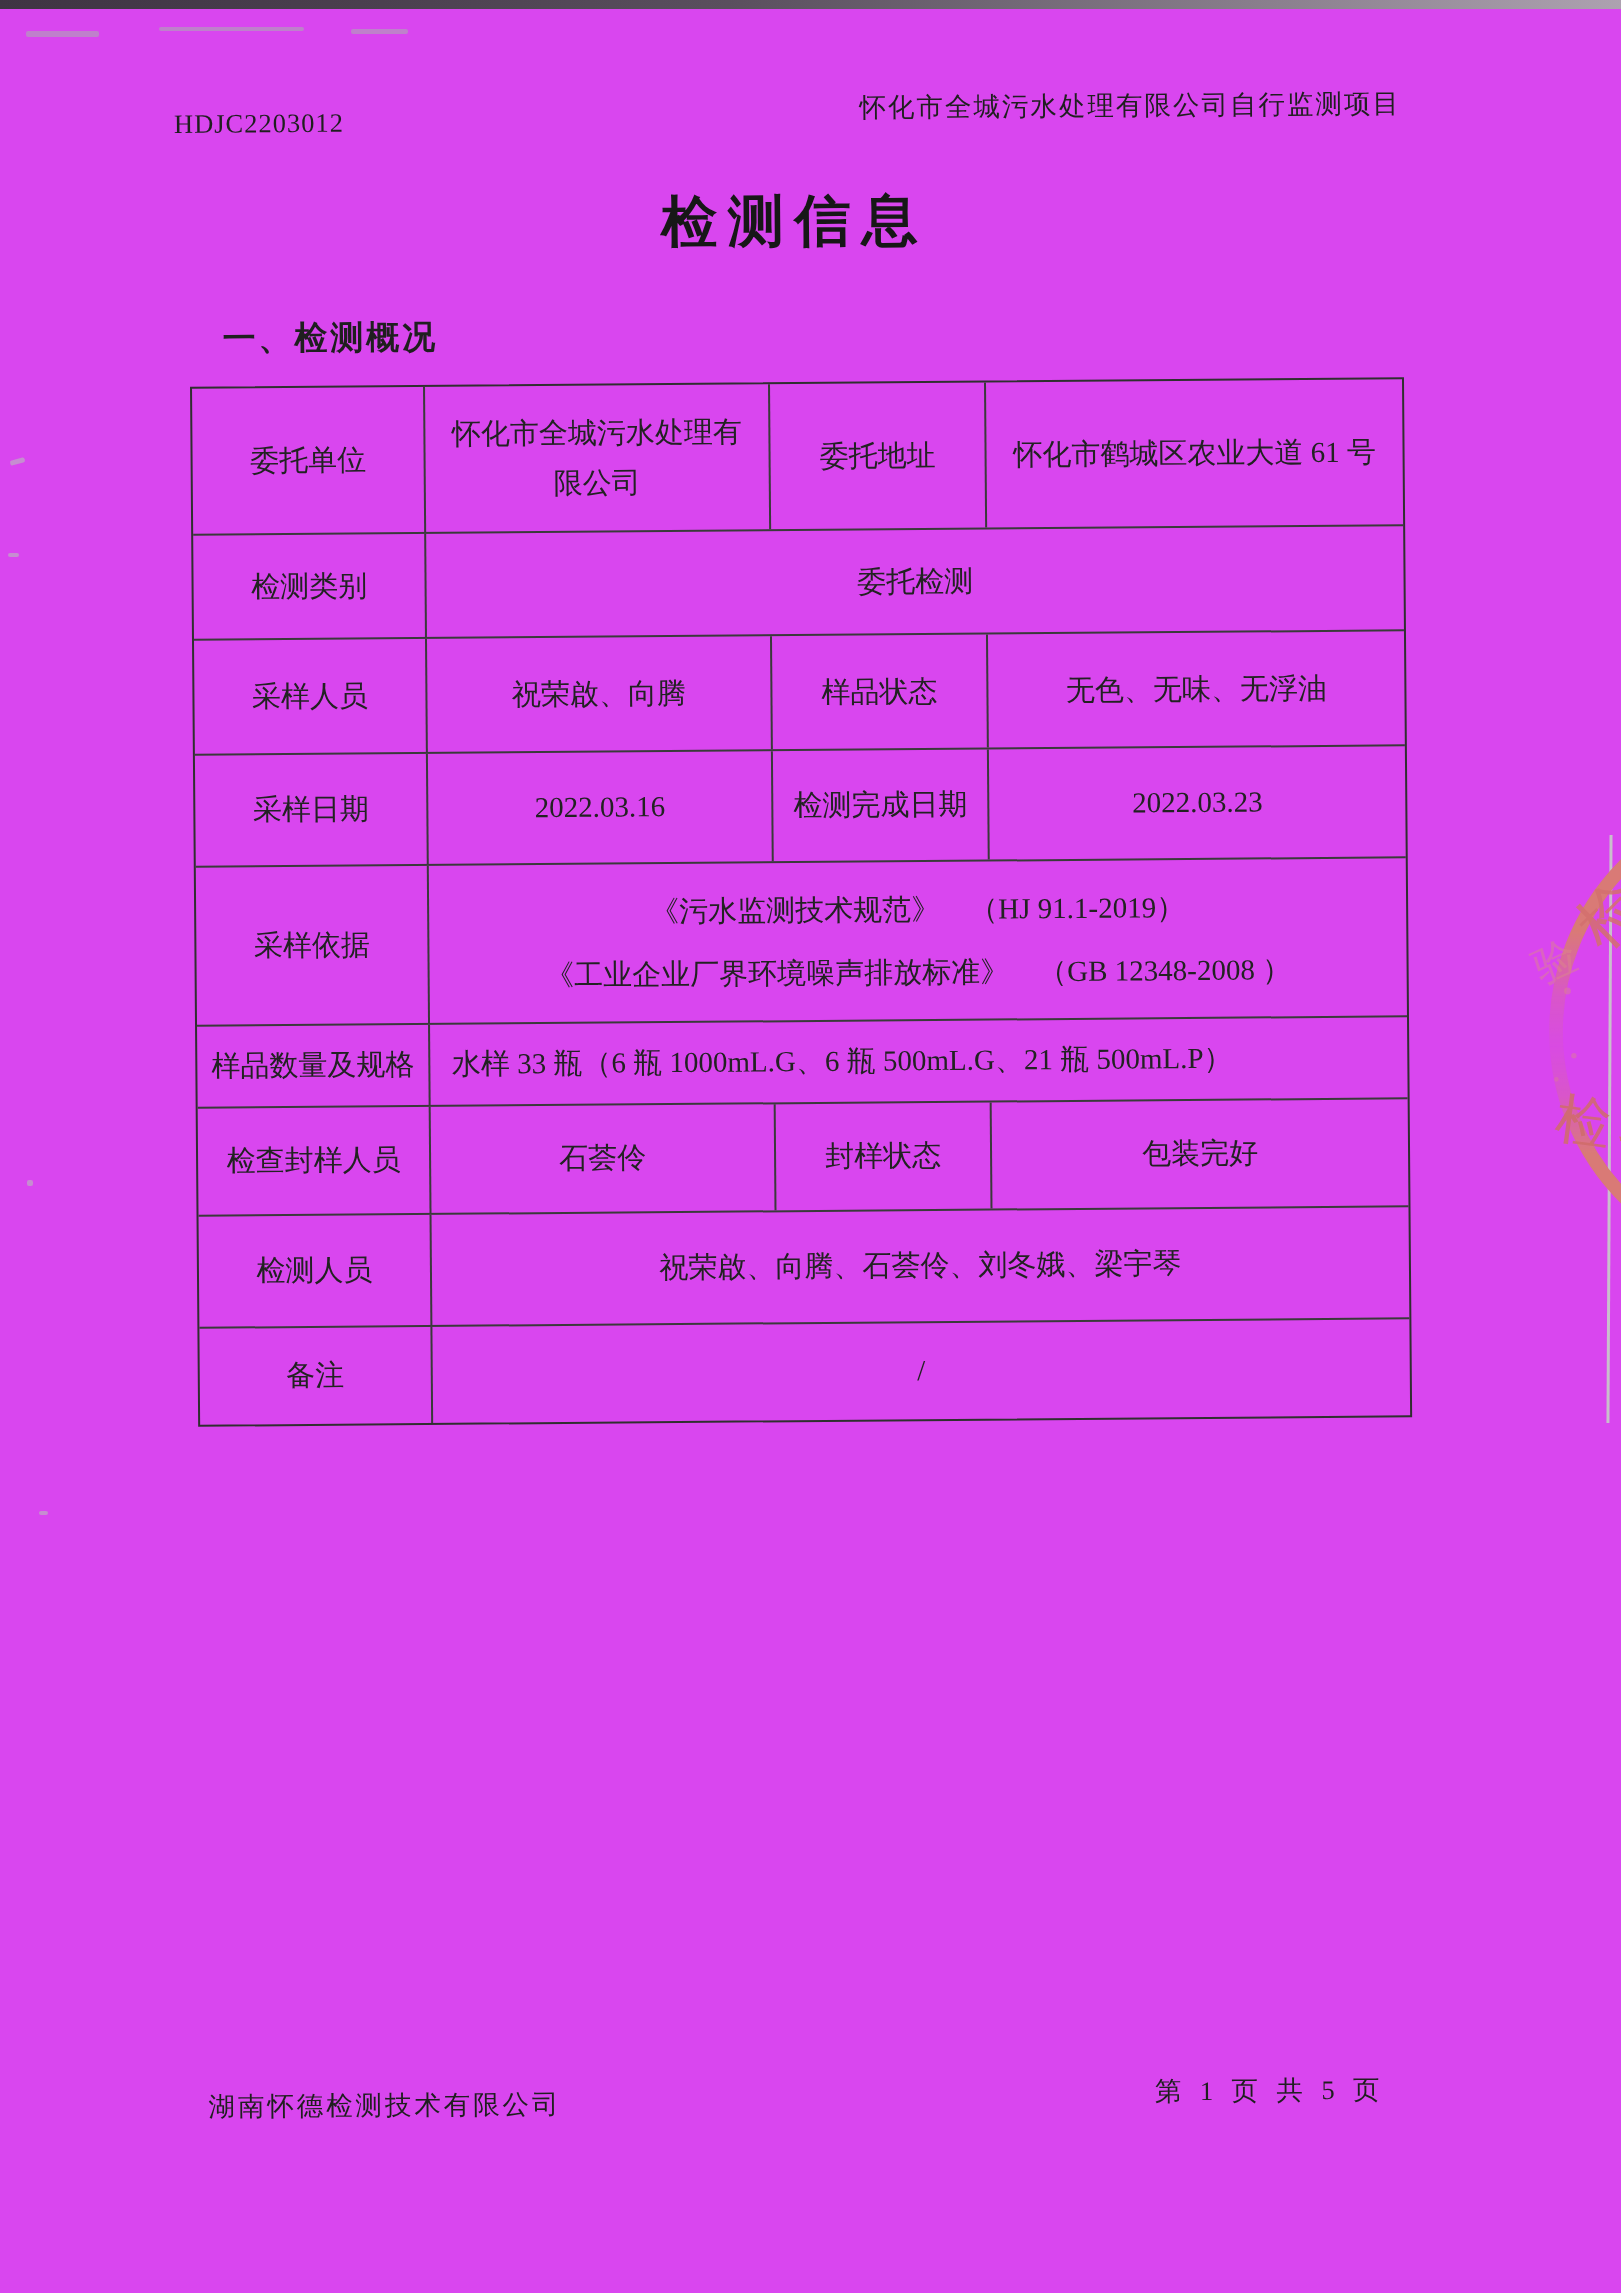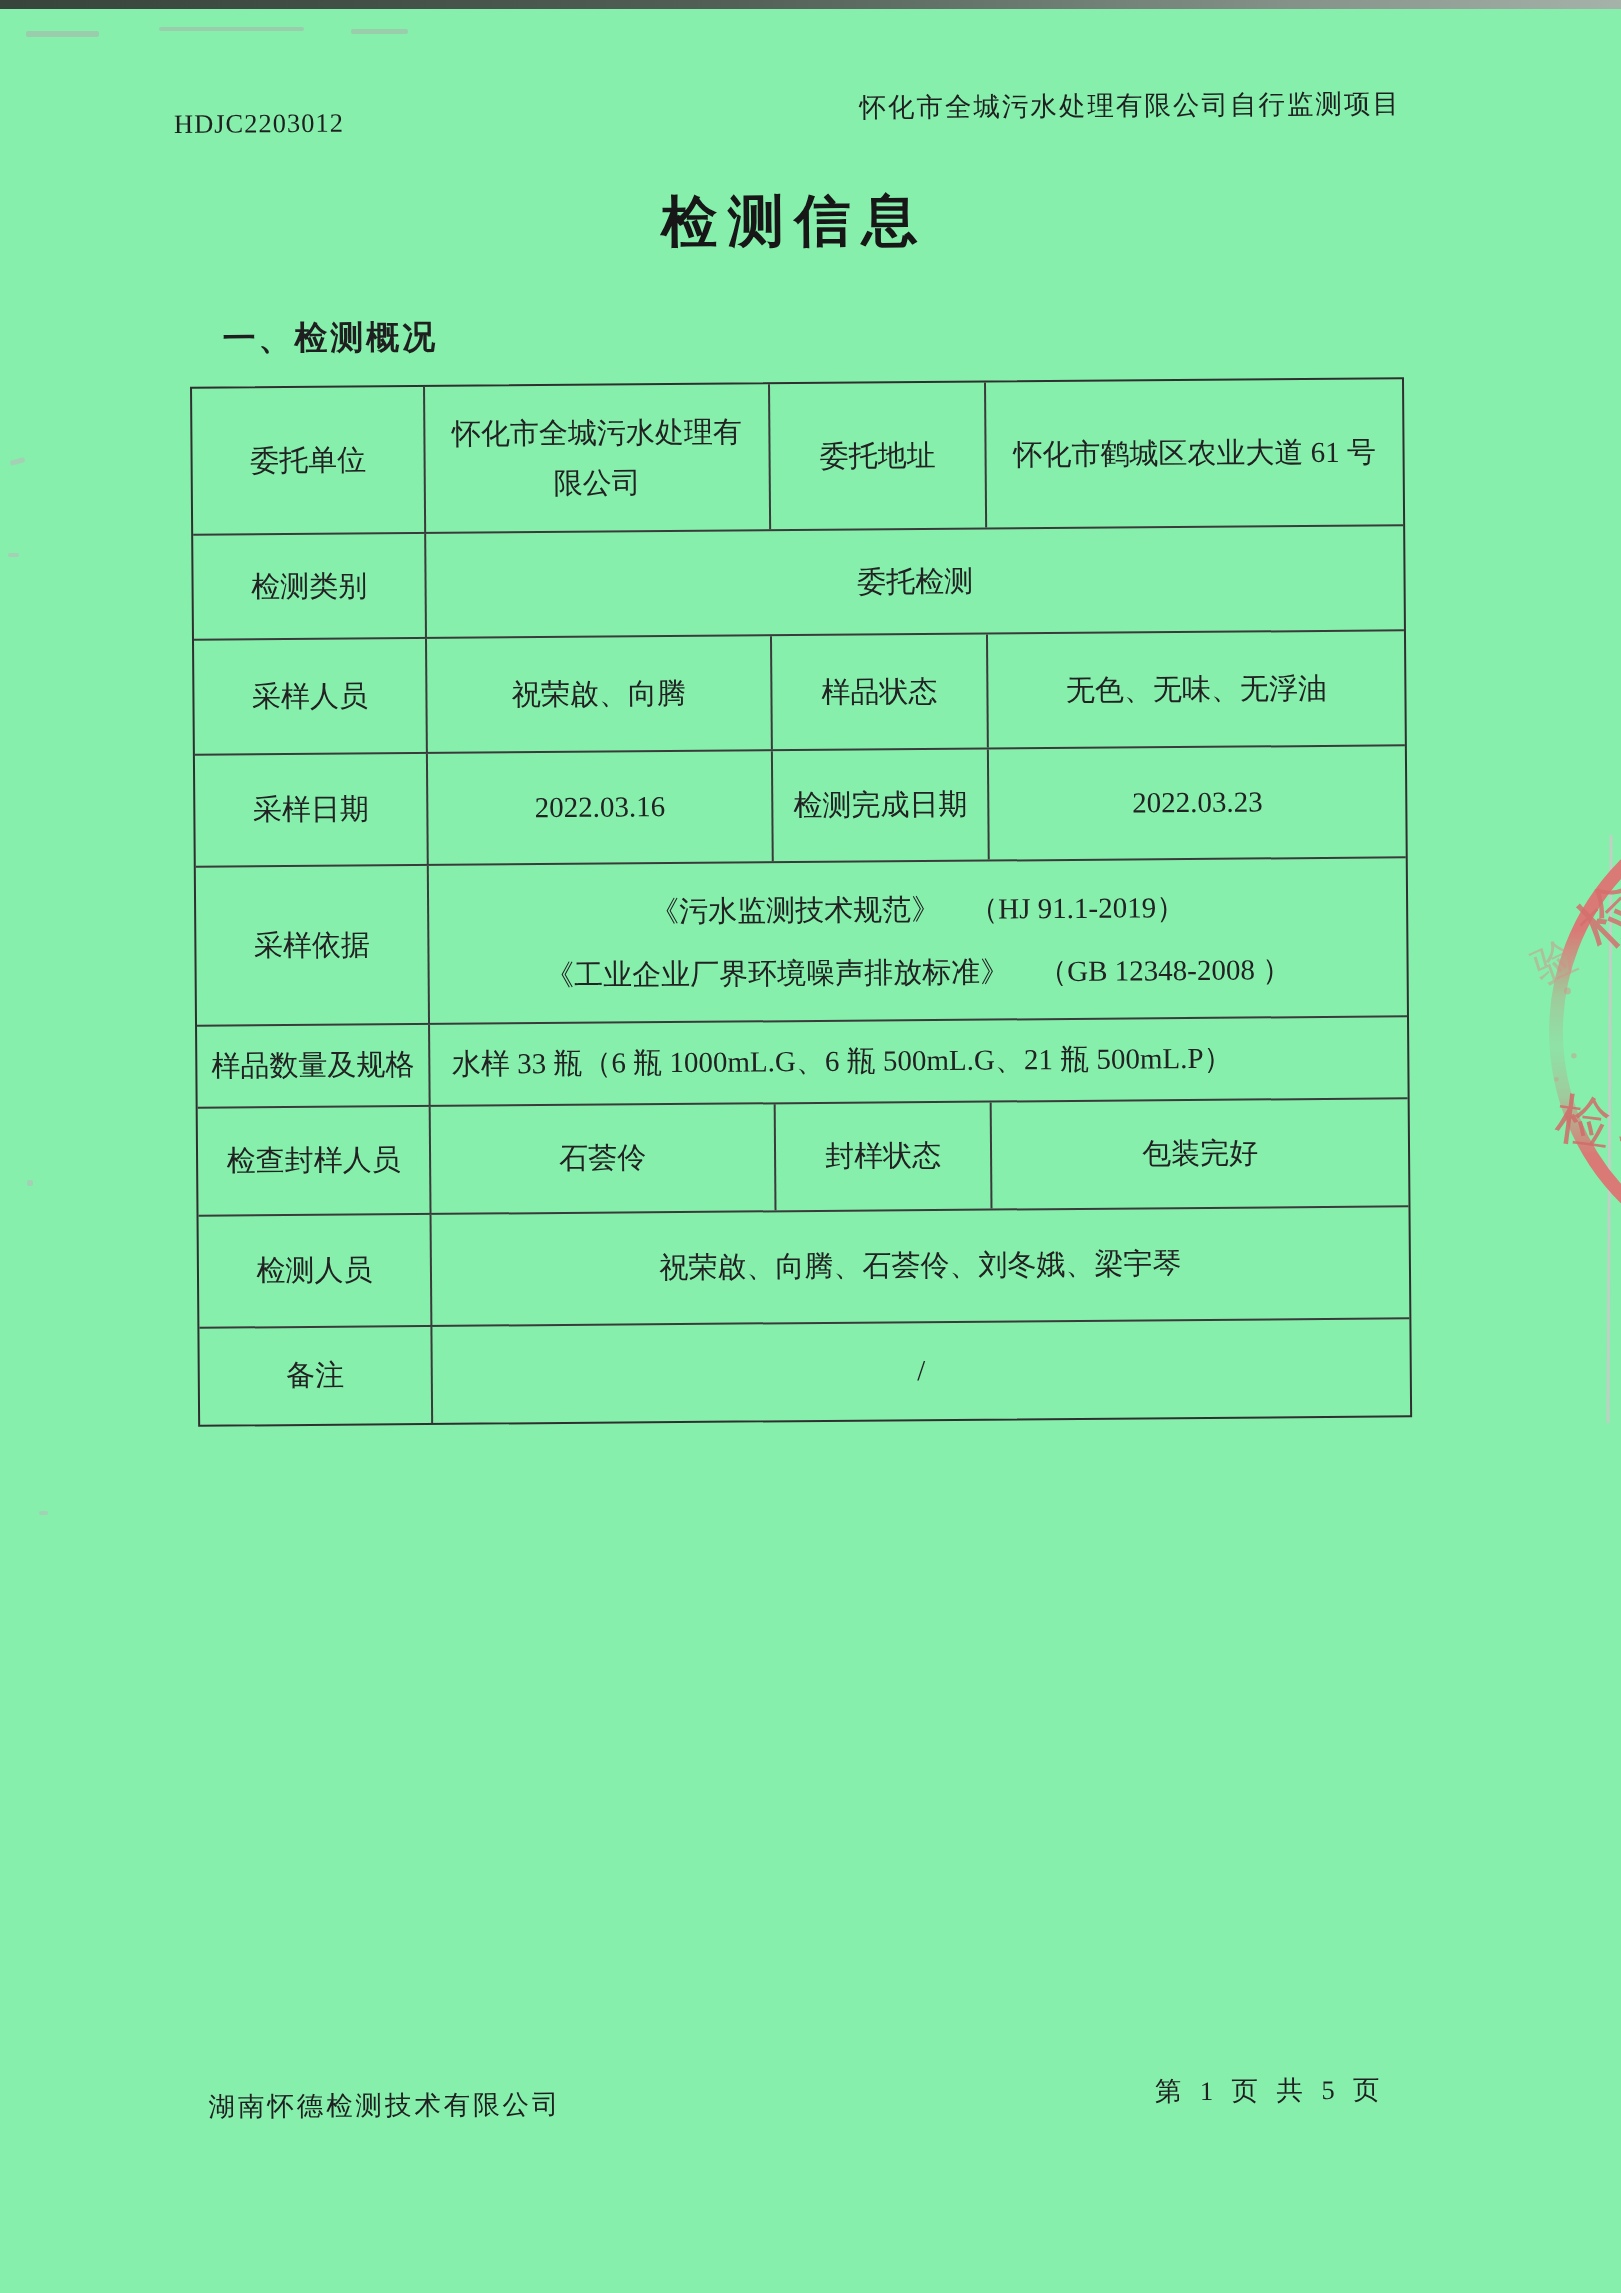--- a/index.html
+++ b/index.html
@@ -1,20 +1,20 @@
 <!DOCTYPE html>
 <html><head>
 <meta charset="utf-8">
 <style>
   html,body{margin:0;padding:0;background:#9a9a9a;}
   .page{
     position:relative;
     width:1621px;height:2294px;
     margin:0 auto;
-    background:#86efac;
+    background:#d946ef;
     overflow:hidden;
     font-family:"Liberation Serif","DejaVu Serif",serif;
     color:#1f1f1f;
   }
   
   .scan-rotate{
     position:absolute; inset:0;
     transform:rotate(-0.45deg);
     transform-origin:50% 50%;
   }

